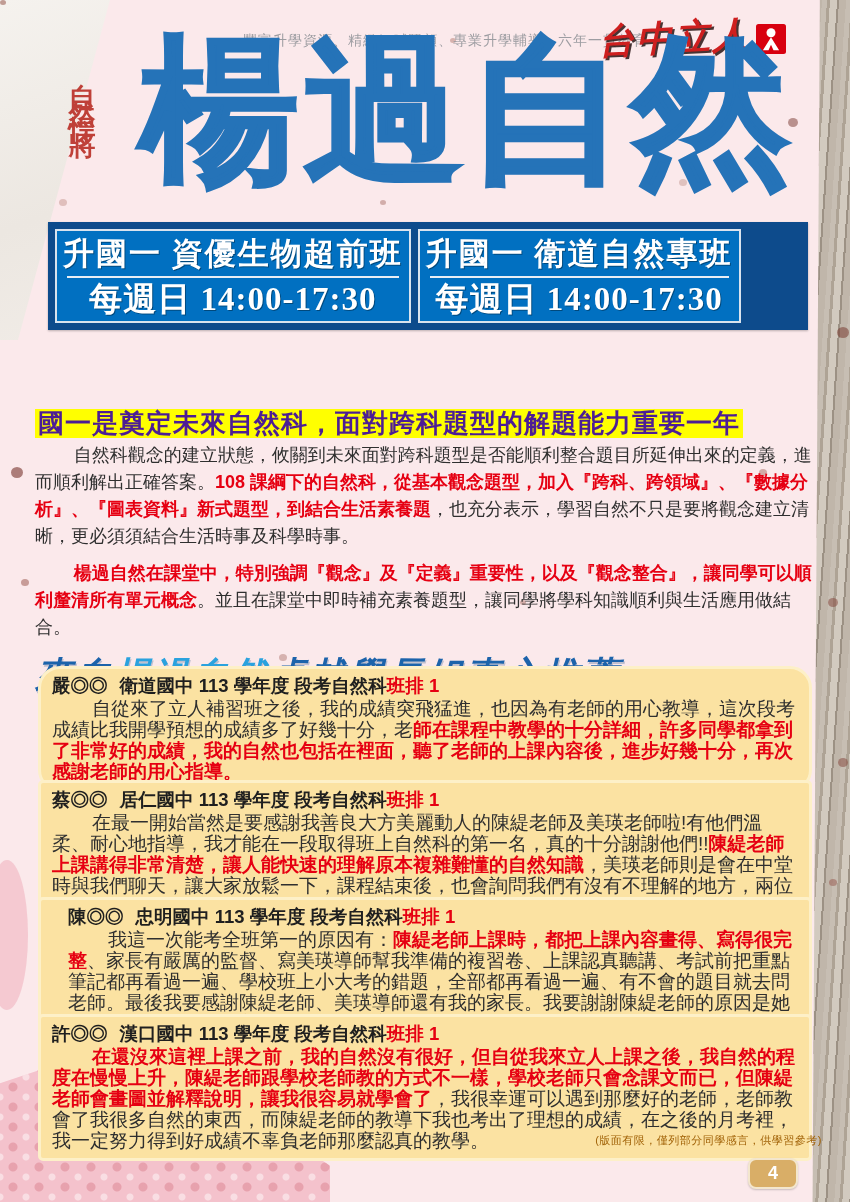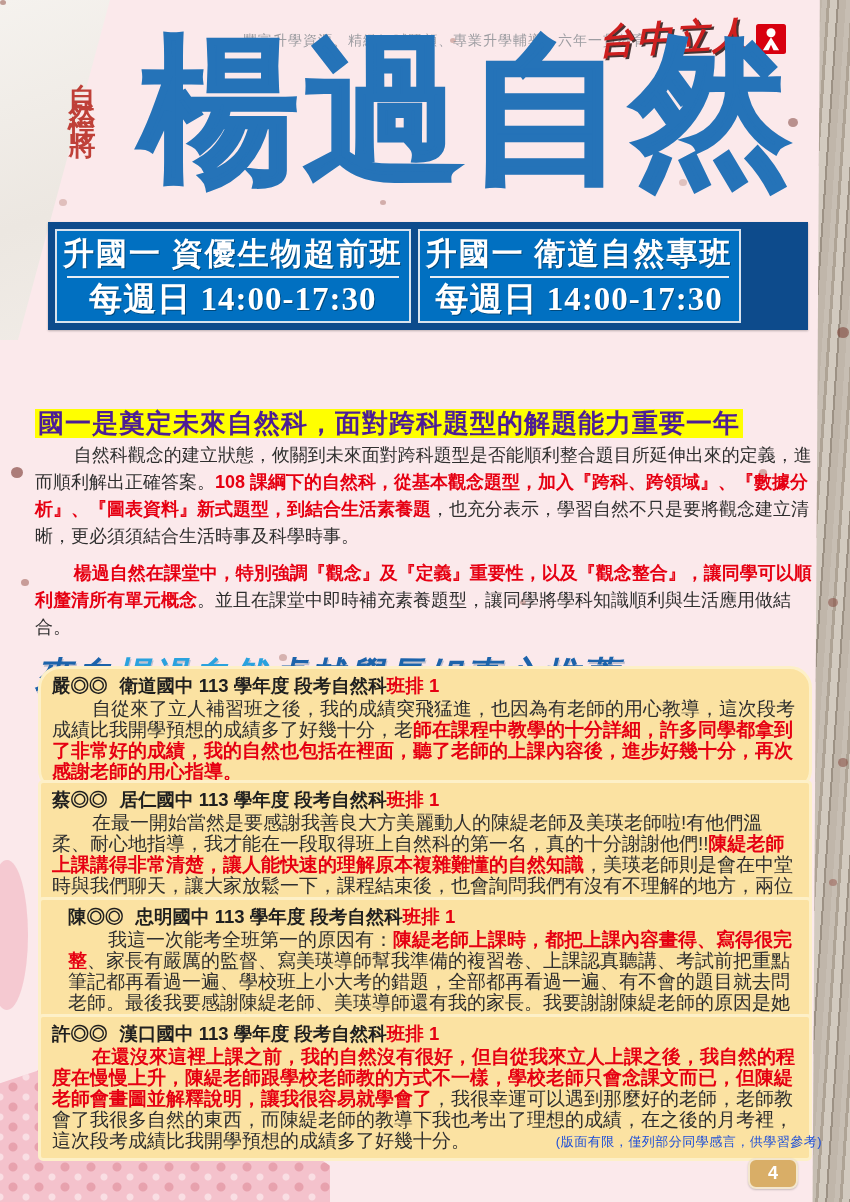--- a/index.html
+++ b/index.html
@@ -142,21 +142,21 @@
   .tbox-header { font-size:18.5px; line-height:25px; font-weight:bold; color:#1f1f1f; }
   .tbox-name { margin-right:12px; }
   .tbox-rank { color:#e60012; }
   .tbox-body { font-size:19px; line-height:21px; color:#2f2f2f; text-indent:2.1em; }
   .seg-black { color:#2f2f2f; }
   .seg-red { color:#e60012; font-weight:bold; }
 
   
   .footer-note {
     position:absolute; top:1133px; right:28px;
-    font-size:13px; color:#1d4ed8; letter-spacing:.5px;
+    font-size:11px; color:#a16207; letter-spacing:.5px;
   }
   .page-badge {
     position:absolute; top:1158px; right:52px; width:50px; height:31px;
     background:#d9ae67; border:2px solid #f3e6cd; border-radius:8px;
     display:flex; align-items:center; justify-content:center;
     color:#ffffff; font-weight:bold; font-size:18px;
     box-shadow:0 1px 2px rgba(0,0,0,.2);
   }
 </style>
 </head>
@@ -219,21 +219,21 @@
     <p class="tbox-body"><span class="seg-black">在最一開始當然是要感謝我善良大方美麗動人的陳緹老師及美瑛老師啦!有他們溫柔、耐心地指導，我才能在一段取得班上自然科的第一名，真的十分謝謝他們!!</span><span class="seg-red">陳緹老師上課講得非常清楚，讓人能快速的理解原本複雜難懂的自然知識</span><span class="seg-black">，美瑛老師則是會在中堂時與我們聊天，讓大家放鬆一下，課程結束後，也會詢問我們有沒有不理解的地方，兩位老師的關心照顧，使我們能夠把握住所有的知識要點。最後，我期許下次考得更</span></p>
   </div>
 
   <div class="tbox tbox-3">
     <div class="tbox-header"><span class="tbox-name">陳◎◎</span><span>忠明國中 113 學年度 段考自然科</span><span class="tbox-rank">班排 1</span></div>
     <p class="tbox-body"><span class="seg-black">我這一次能考全班第一的原因有：</span><span class="seg-red">陳緹老師上課時，都把上課內容畫得、寫得很完整</span><span class="seg-black">、家長有嚴厲的監督、寫美瑛導師幫我準備的複習卷、上課認真聽講、考試前把重點筆記都再看過一遍、學校班上小大考的錯題，全部都再看過一遍、有不會的題目就去問老師。最後我要感謝陳緹老師、美瑛導師還有我的家長。我要謝謝陳緹老師的原因是她教我生物，我要謝謝美瑛導師和我的家長，原因是因為他們幫助我複習。</span></p>
   </div>
 
   <div class="tbox tbox-4">
     <div class="tbox-header"><span class="tbox-name">許◎◎</span><span>漢口國中 113 學年度 段考自然科</span><span class="tbox-rank">班排 1</span></div>
-    <p class="tbox-body"><span class="seg-red">在還沒來這裡上課之前，我的自然沒有很好，但自從我來立人上課之後，我自然的程度在慢慢上升，陳緹老師跟學校老師教的方式不一樣，學校老師只會念課文而已，但陳緹老師會畫圖並解釋說明，讓我很容易就學會了</span><span class="seg-black">，我很幸運可以遇到那麼好的老師，老師教會了我很多自然的東西，而陳緹老師的教導下我也考出了理想的成績，在之後的月考裡，這次段考成績比我開學預想的成績多了好幾十分。</span></p>
+    <p class="tbox-body"><span class="seg-red">在還沒來這裡上課之前，我的自然沒有很好，但自從我來立人上課之後，我自然的程度在慢慢上升，陳緹老師跟學校老師教的方式不一樣，學校老師只會念課文而已，但陳緹老師會畫圖並解釋說明，讓我很容易就學會了</span><span class="seg-black">，我很幸運可以遇到那麼好的老師，老師教會了我很多自然的東西，而陳緹老師的教導下我也考出了理想的成績，在之後的月考裡，我一定努力得到好成績不辜負老師那麼認真的教學。</span></p>
   </div>
 
   <div class="footer-note">(版面有限，僅列部分同學感言，供學習參考)</div>
   <div class="page-badge">
     <span>4</span>
   </div>
 
 </div>
 
 </body></html>

